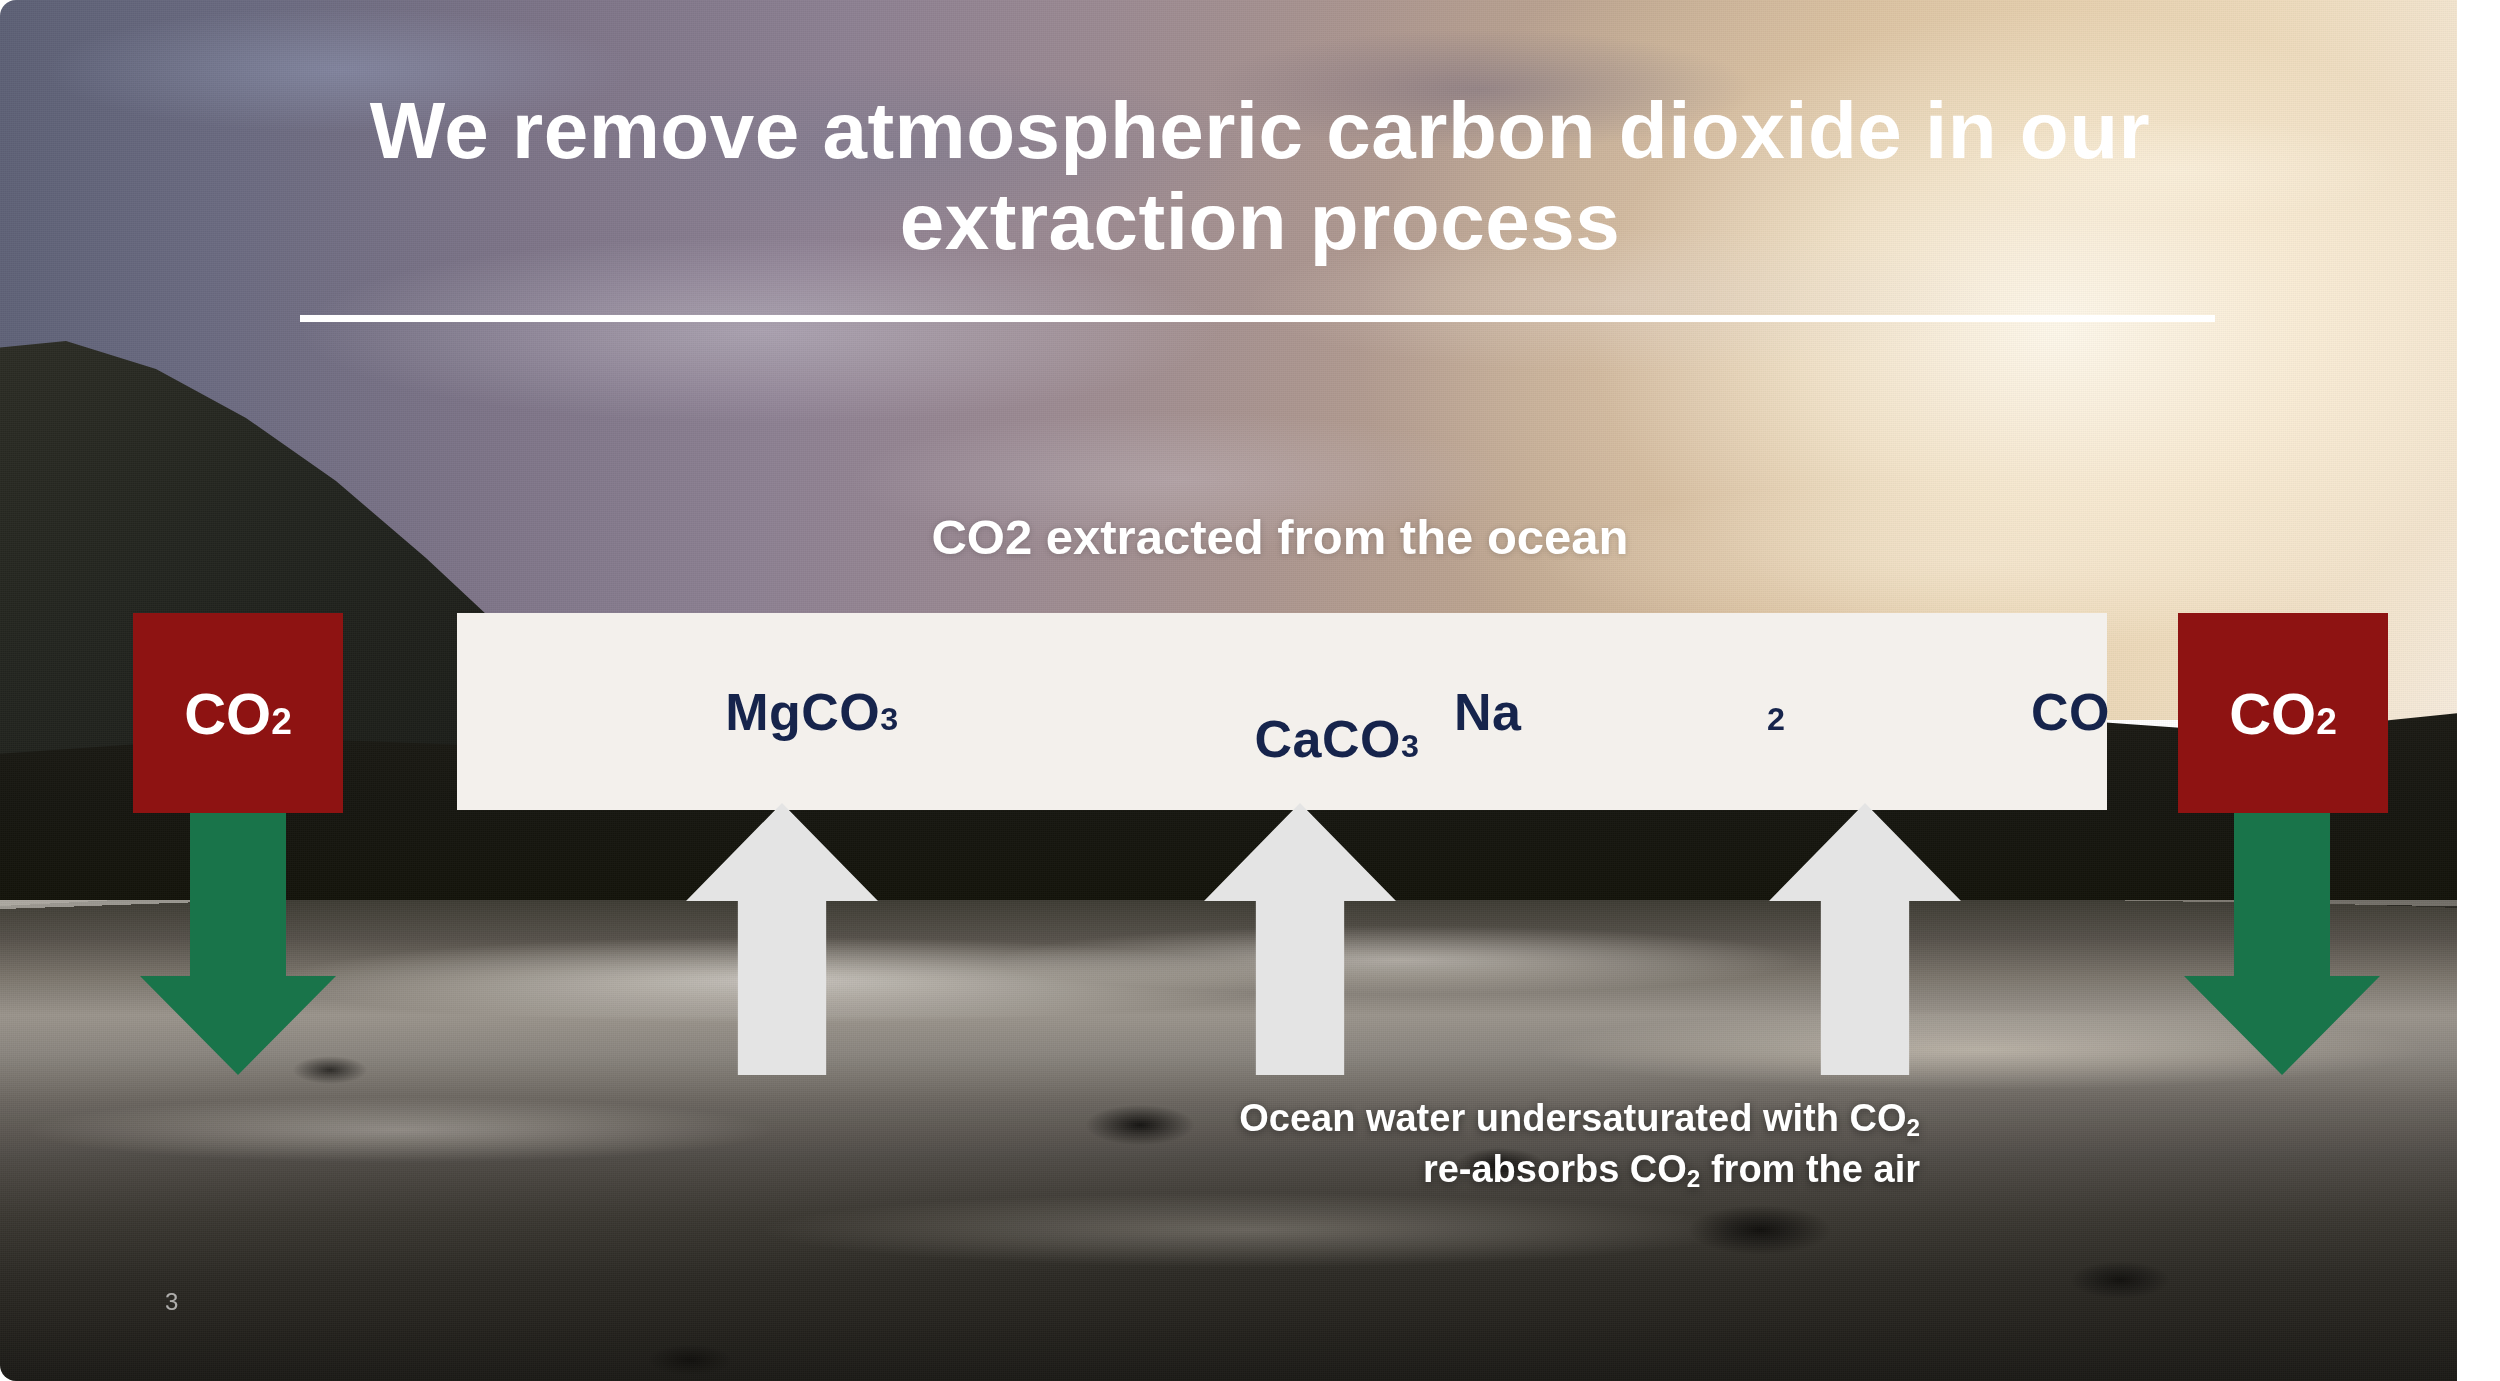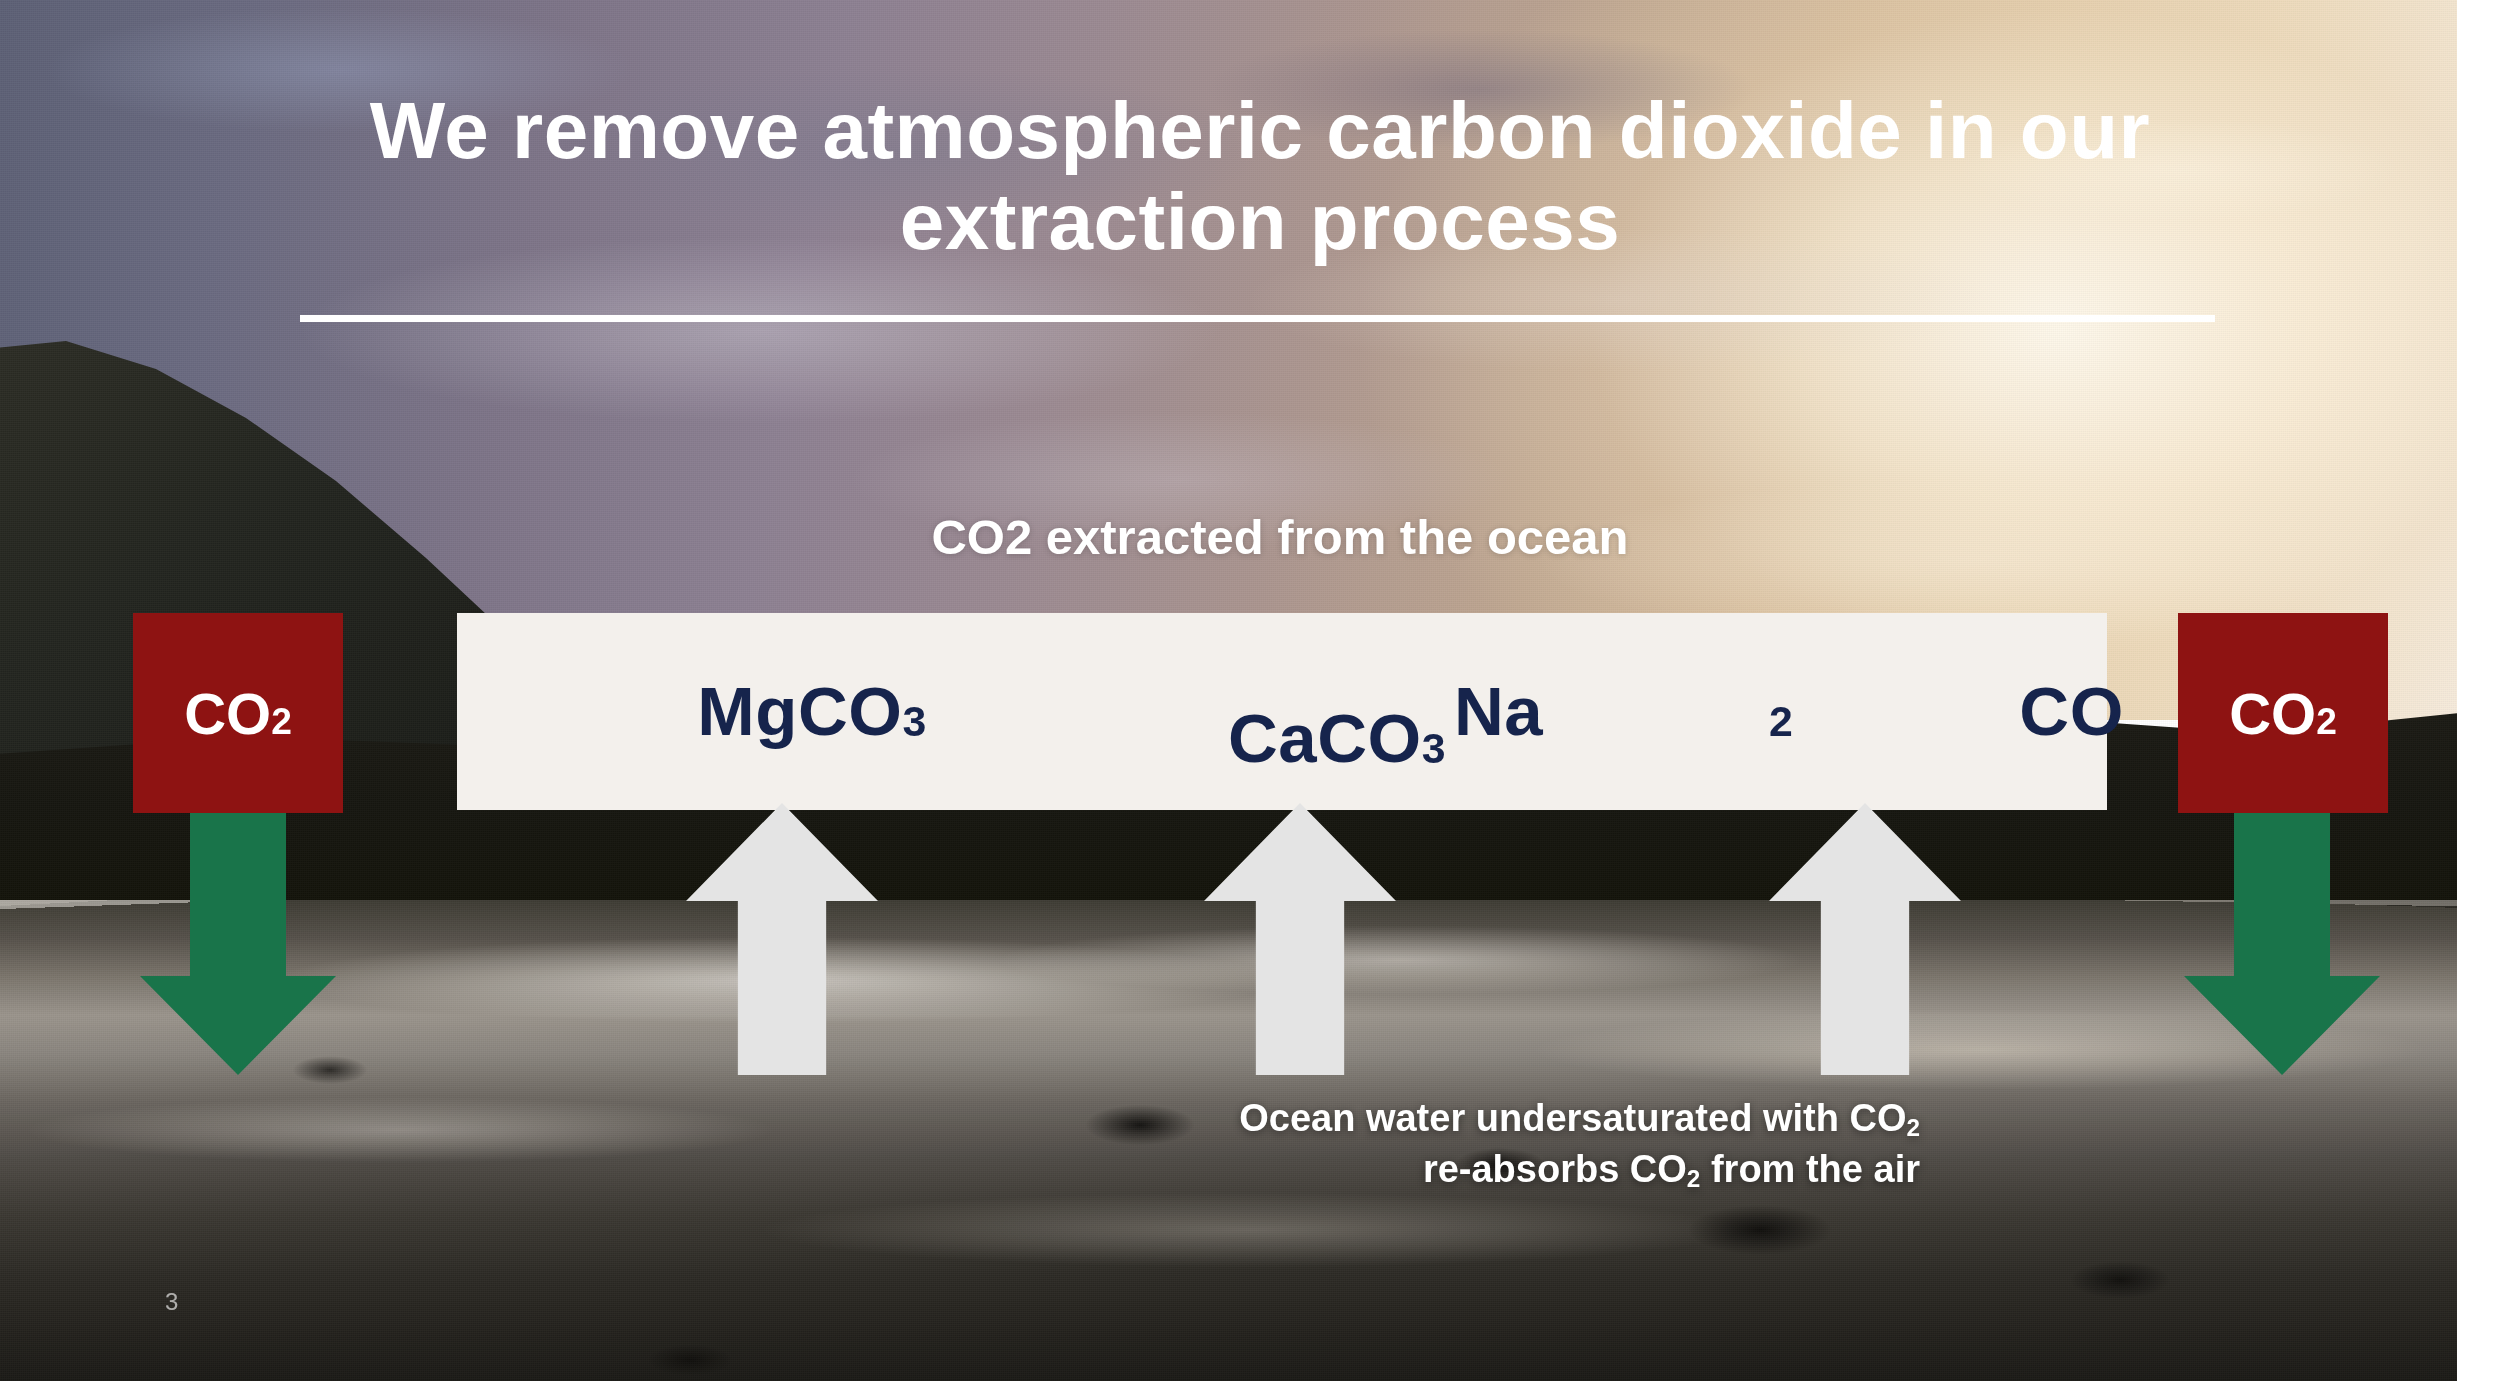--- a/index.html
+++ b/index.html
@@ -7,20 +7,21 @@
     padding: 0;
     background: #ffffff;
   }
   #slide {
     position: relative;
     width: 2500px;
     height: 1381px;
     overflow: hidden;
     background: #ffffff;
     font-family: "Liberation Sans", sans-serif;
+    border-radius: 16px;
   }
 
   
   #photo {
     position: absolute;
     left: 0; top: 0;
     width: 2457px;
     height: 1381px;
     overflow: hidden;
   }
@@ -186,21 +187,21 @@
     left: 457px; top: 613px;
     width: 1650px; height: 197px;
     background: #f3f0ec;
     z-index: 4;
   }
   .formula {
     position: absolute;
     top: 0; height: 197px;
     display: flex; align-items: center; justify-content: center;
     color: #16244c;
-    font-size: 69px;
+    font-size: 52px;
     font-weight: bold;
     letter-spacing: 0.5px;
   }
   .formula sub {
     font-size: 0.62em;
     vertical-align: baseline;
     position: relative;
     bottom: -0.24em;
   }
   #f0 { left: 155px;  width: 400px; }

